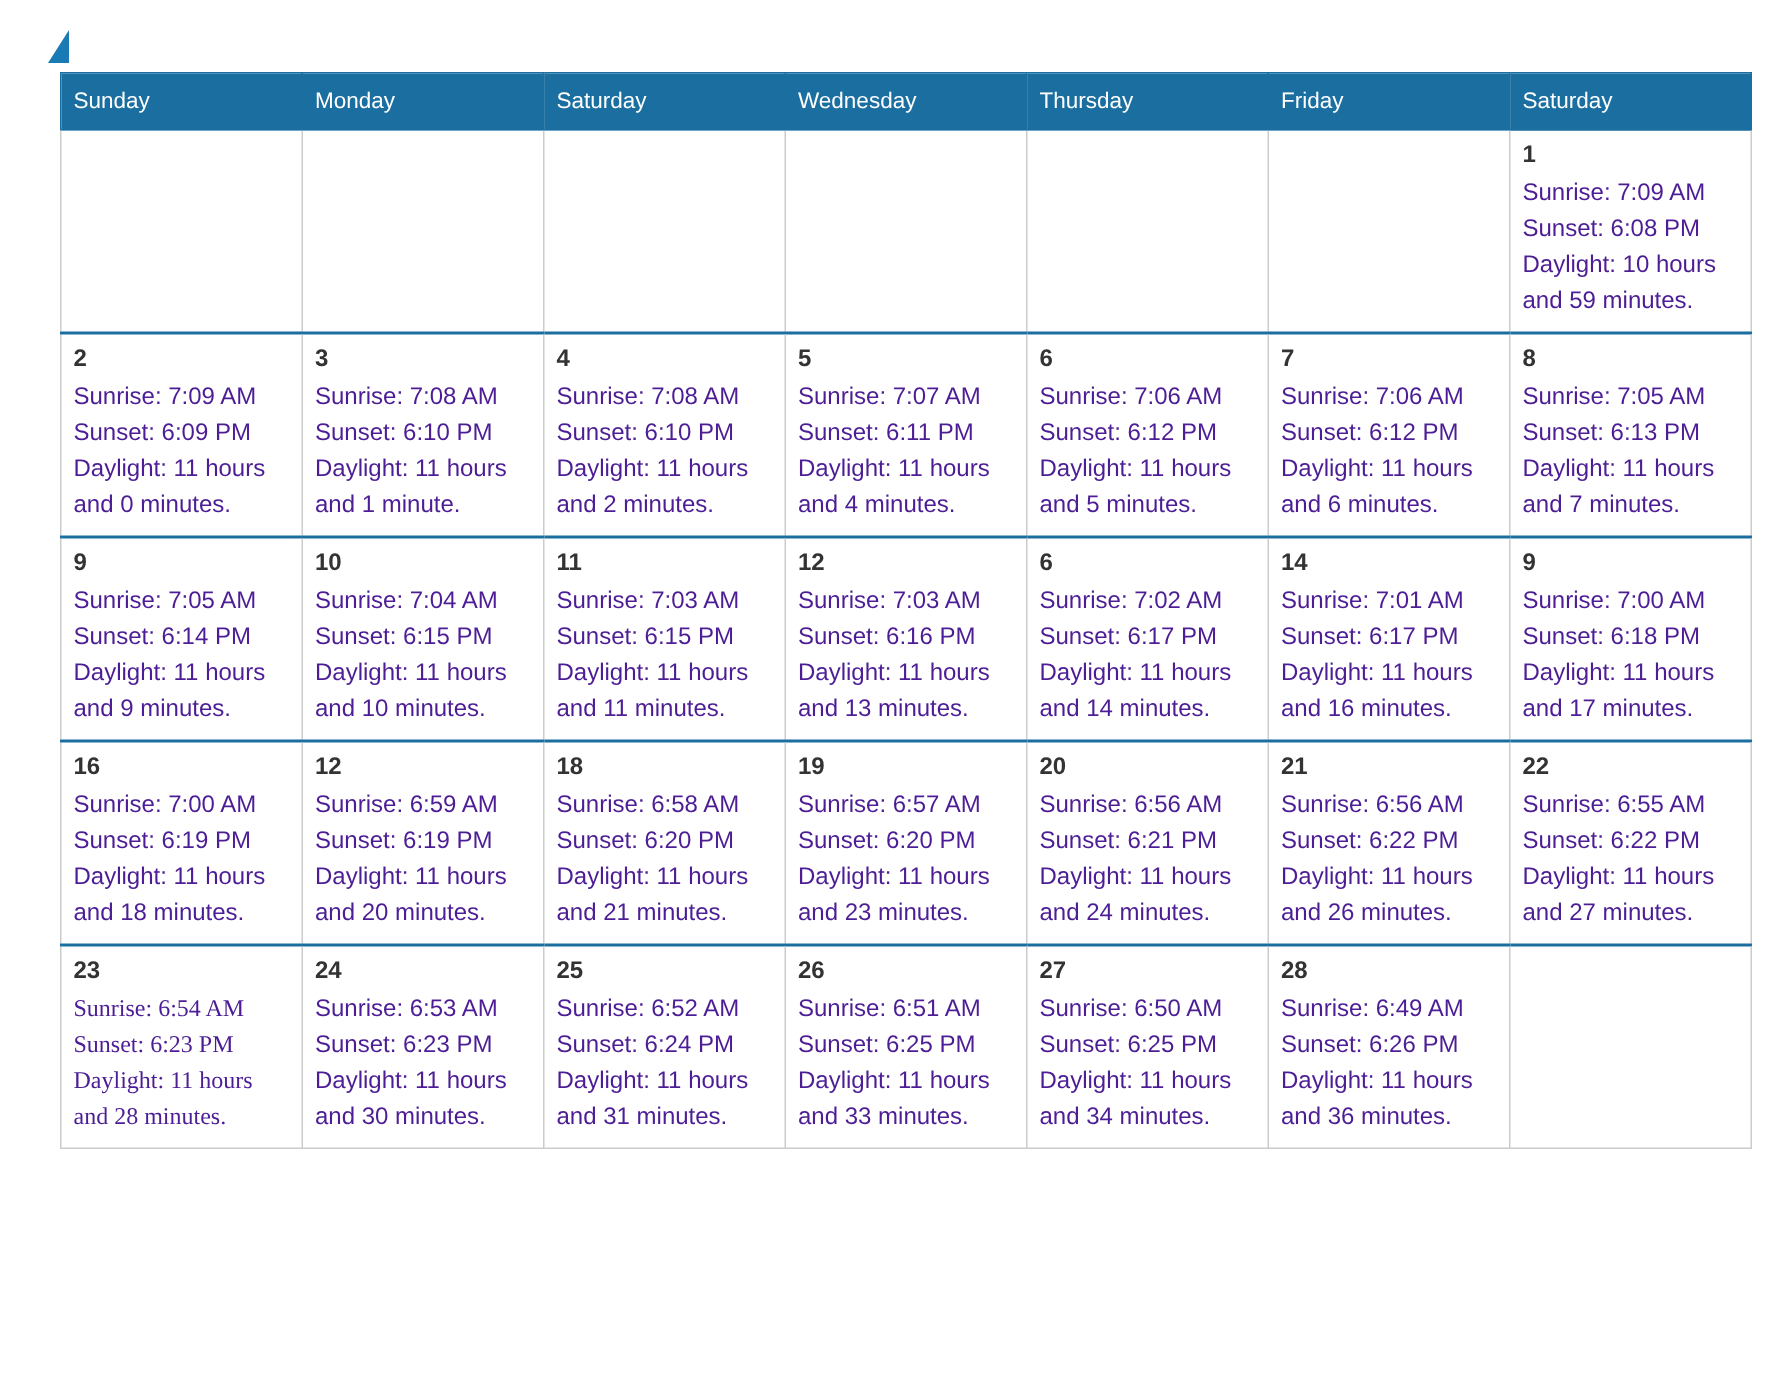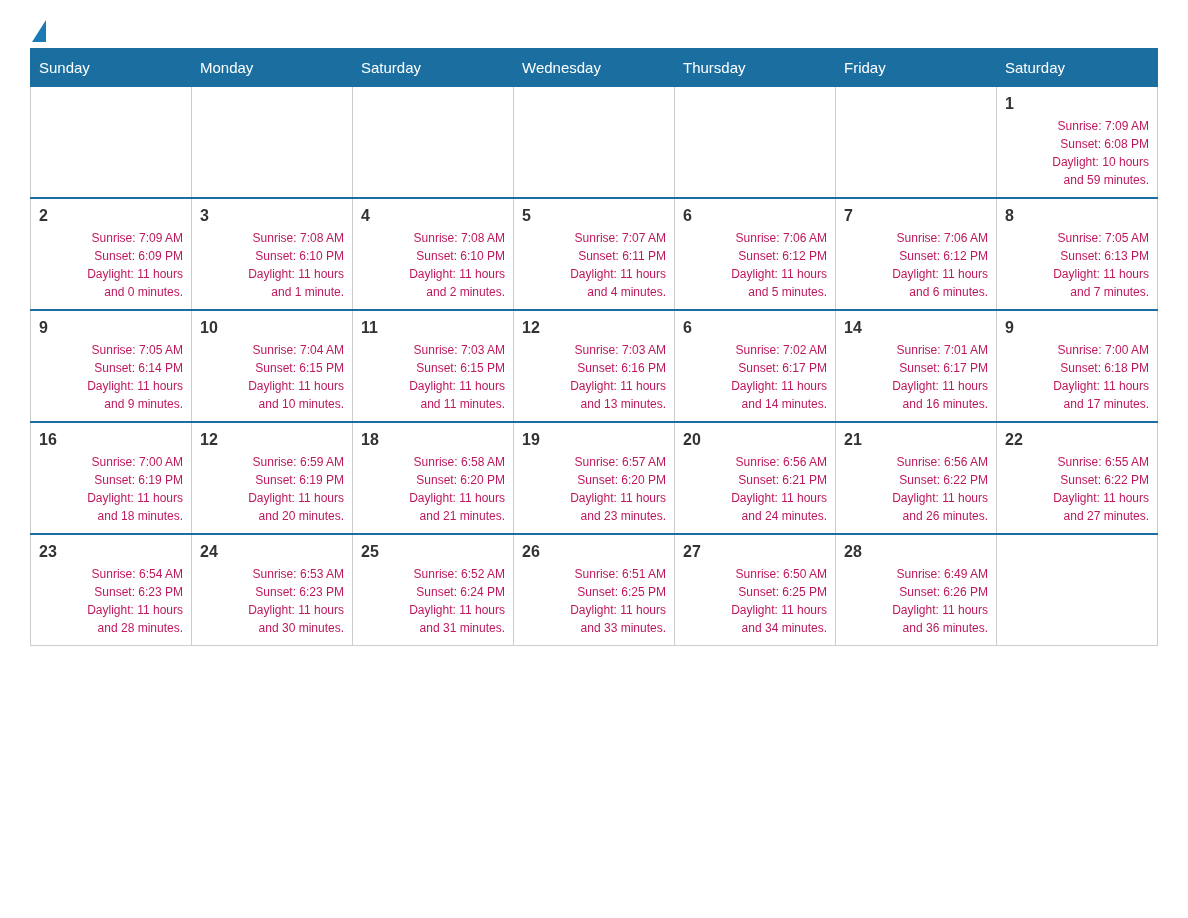--- a/index.html
+++ b/index.html
@@ -48,20 +48,21 @@
     }
     .location-title {
       font-size: 20px;
       color: #555;
       margin-top: 4px;
     }
     .calendar {
       width: 100%;
       border-collapse: collapse;
       margin-top: 10px;
+      margin-left: 10px;
     }
     .calendar th {
       background: #1a6fa0;
       color: #fff;
       padding: 10px 8px;
       text-align: left;
       font-size: 15px;
       font-weight: normal;
       border: 1px solid #1a6fa0;
     }
@@ -75,24 +76,23 @@
       color: #333;
     }
     .day-number {
       font-size: 16px;
       font-weight: bold;
       color: #333;
       display: block;
       margin-bottom: 4px;
     }
     .day-info {
-      font-size: 12px;
-      color: #be185d;
+      font-size: 16px;
+      color: #4c1d95;
       line-height: 1.5;
-      text-align: right;
     }
     .empty-cell {
       background: #fff;
     }
     .row-separator td {
       border-top: 2px solid #1a6fa0;
     }
     
     .logo-wrapper {
       display: flex;
@@ -297,21 +297,21 @@
           <span class="day-number">22</span>
           <div class="day-info" style="white-space: pre-line;">Sunrise: 6:55 AM
 Sunset: 6:22 PM
 Daylight: 11 hours
 and 27 minutes.</div>
         </td>
       </tr>
       <tr class="row-separator">
         <td>
           <span class="day-number">23</span>
-          <div class="day-info" style="white-space: pre-line;">Sunrise: 6:54 AM
+          <div class="day-info" style="white-space: pre-line; font-family: Liberation Serif, serif;">Sunrise: 6:54 AM
 Sunset: 6:23 PM
 Daylight: 11 hours
 and 28 minutes.</div>
         </td>
         <td>
           <span class="day-number">24</span>
           <div class="day-info" style="white-space: pre-line;">Sunrise: 6:53 AM
 Sunset: 6:23 PM
 Daylight: 11 hours
 and 30 minutes.</div>

